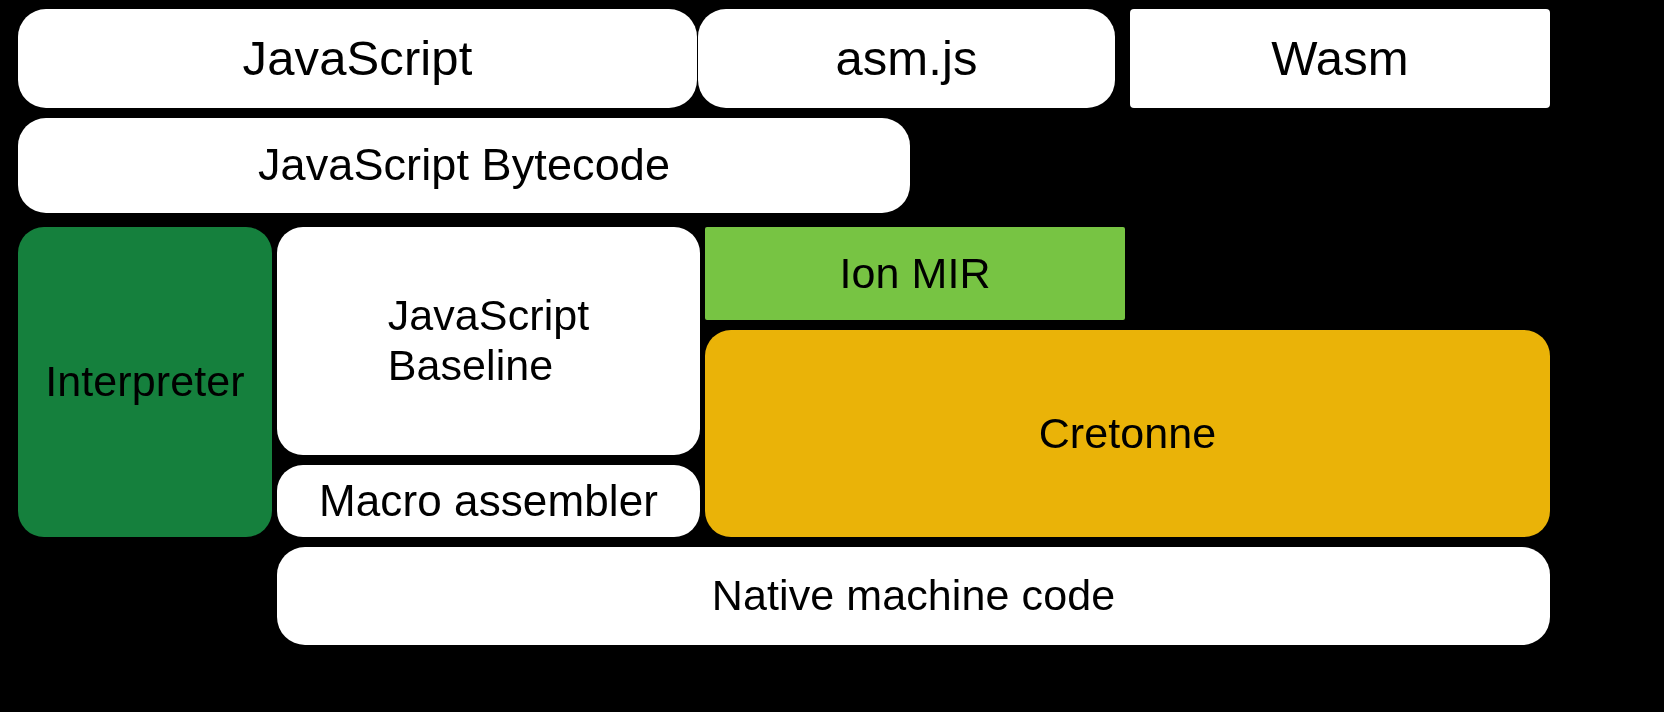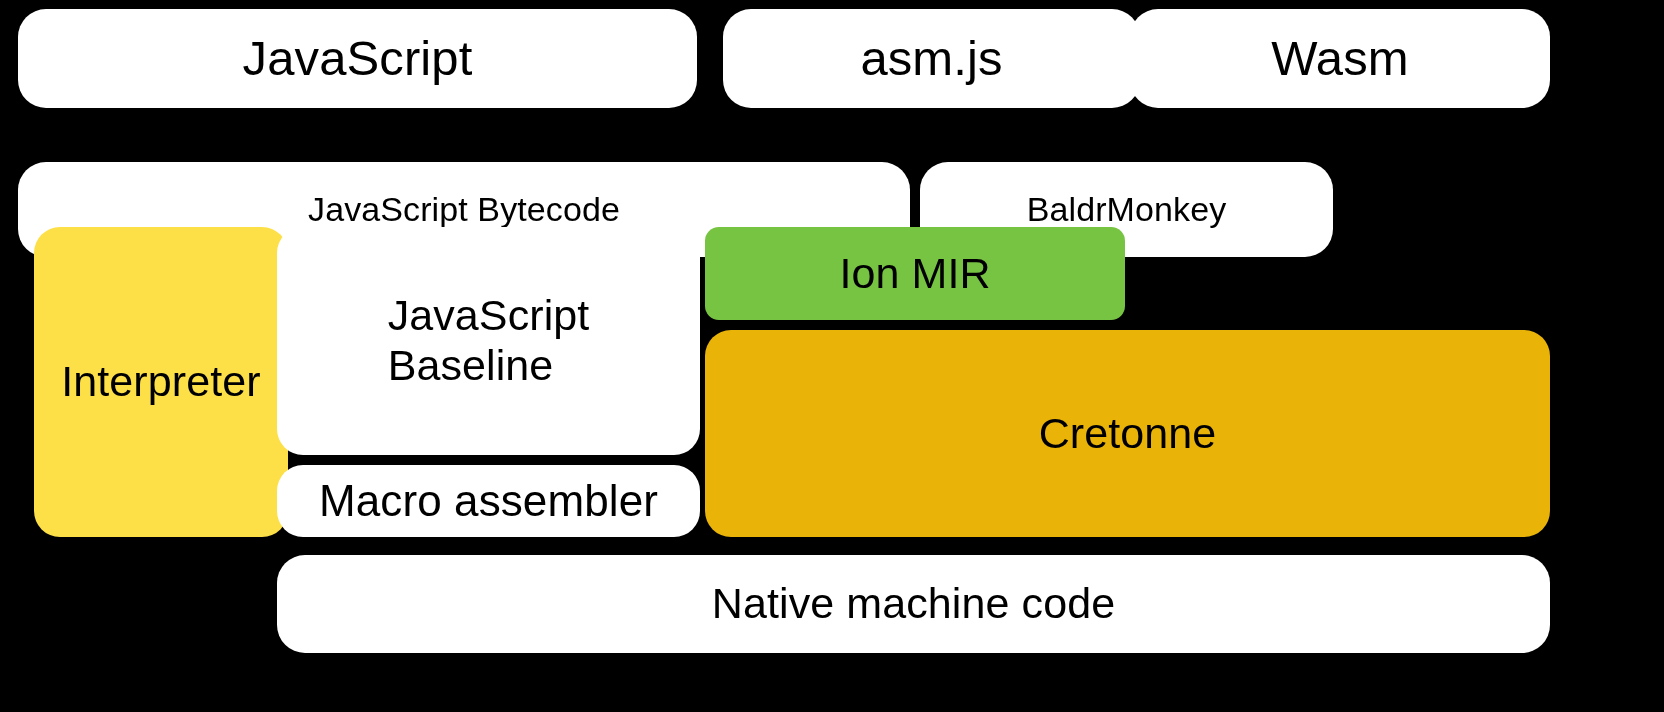--- a/index.html
+++ b/index.html
@@ -25,62 +25,61 @@
     justify-content: center;
     text-align: left;
     color: #000000;
     font-weight: 400;
     line-height: 1.16;
     letter-spacing: 0.1px;
     white-space: pre-line;
     padding: 2px 10px;
   }
   .fill-white { background: #ffffff; }
-  .fill-gray  { background: #fde047; margin-left: 16px; }
+  .fill-gray  { background: #15803d; }
   .fill-green { background: #77c443; }
   .fill-pink  { background: #eab308; }
 
   .r1 { font-size: 49px; }
-  .r2 { font-size: 34px; margin-top: 44px; }
+  .r2 { font-size: 45px; }
   .r3 { font-size: 43px; }
-  .r4 { font-size: 43px; margin-top: 8px; }
+  .r4 { font-size: 43px; }
 
   
   #n-javascript      { left: 18px;   top: 9px;   width: 679px; height: 99px;  border-radius: 28px; }
-  #n-asmjs           { left: 723px;  top: 9px;   width: 417px; height: 99px;  border-radius: 28px; }
-  #n-wasm            { left: 1130px; top: 9px;   width: 420px; height: 99px;  border-radius: 28px; }
+  #n-asmjs           { left: 698px;  top: 9px;   width: 417px; height: 99px;  border-radius: 28px; }
+  #n-wasm            { left: 1130px; top: 9px;   width: 420px; height: 99px;  border-radius: 4px; }
 
   
   #n-js-bytecode     { left: 18px;   top: 118px; width: 892px; height: 95px;  border-radius: 28px; }
   #n-baldrmonkey     { left: 920px;  top: 118px; width: 413px; height: 95px;  border-radius: 28px; }
 
   
   #n-interpreter     { left: 18px;   top: 227px; width: 254px; height: 310px; border-radius: 26px; font-size: 43px; }
   #n-js-baseline     { left: 277px;  top: 227px; width: 423px; height: 228px; border-radius: 26px; }
   #n-macro-assembler { left: 277px;  top: 465px; width: 423px; height: 72px;  border-radius: 26px; font-size: 44px; }
-  #n-ion-mir         { left: 705px;  top: 227px; width: 420px; height: 93px;  border-radius: 14px; }
+  #n-ion-mir         { left: 705px;  top: 227px; width: 420px; height: 93px;  border-radius: 2px; }
   #n-cretonne        { left: 705px;  top: 330px; width: 845px; height: 207px; border-radius: 26px; }
 
   
   #n-native-code     { left: 277px;  top: 547px; width: 1273px; height: 98px; border-radius: 28px; }
 </style>
 </head>
 <body>
 
 <div id="stage">
 
   <div class="node fill-white r1" id="n-javascript">JavaScript</div>
 
   <div class="node fill-white r1" id="n-asmjs">asm.js</div>
 
   <div class="node fill-white r1" id="n-wasm">Wasm</div>
 
   <div class="node fill-white r2" id="n-js-bytecode">JavaScript Bytecode</div>
 
-  <div class="node fill-white r2" id="n-baldrmonkey">BaldrMonkey</div>
 
   <div class="node fill-gray r3" id="n-interpreter">Interpreter</div>
 
   <div class="node fill-white r3" id="n-js-baseline">JavaScript
 Baseline</div>
 
   <div class="node fill-white r3" id="n-macro-assembler">Macro assembler</div>
 
   <div class="node fill-green r3" id="n-ion-mir">Ion MIR</div>
 

